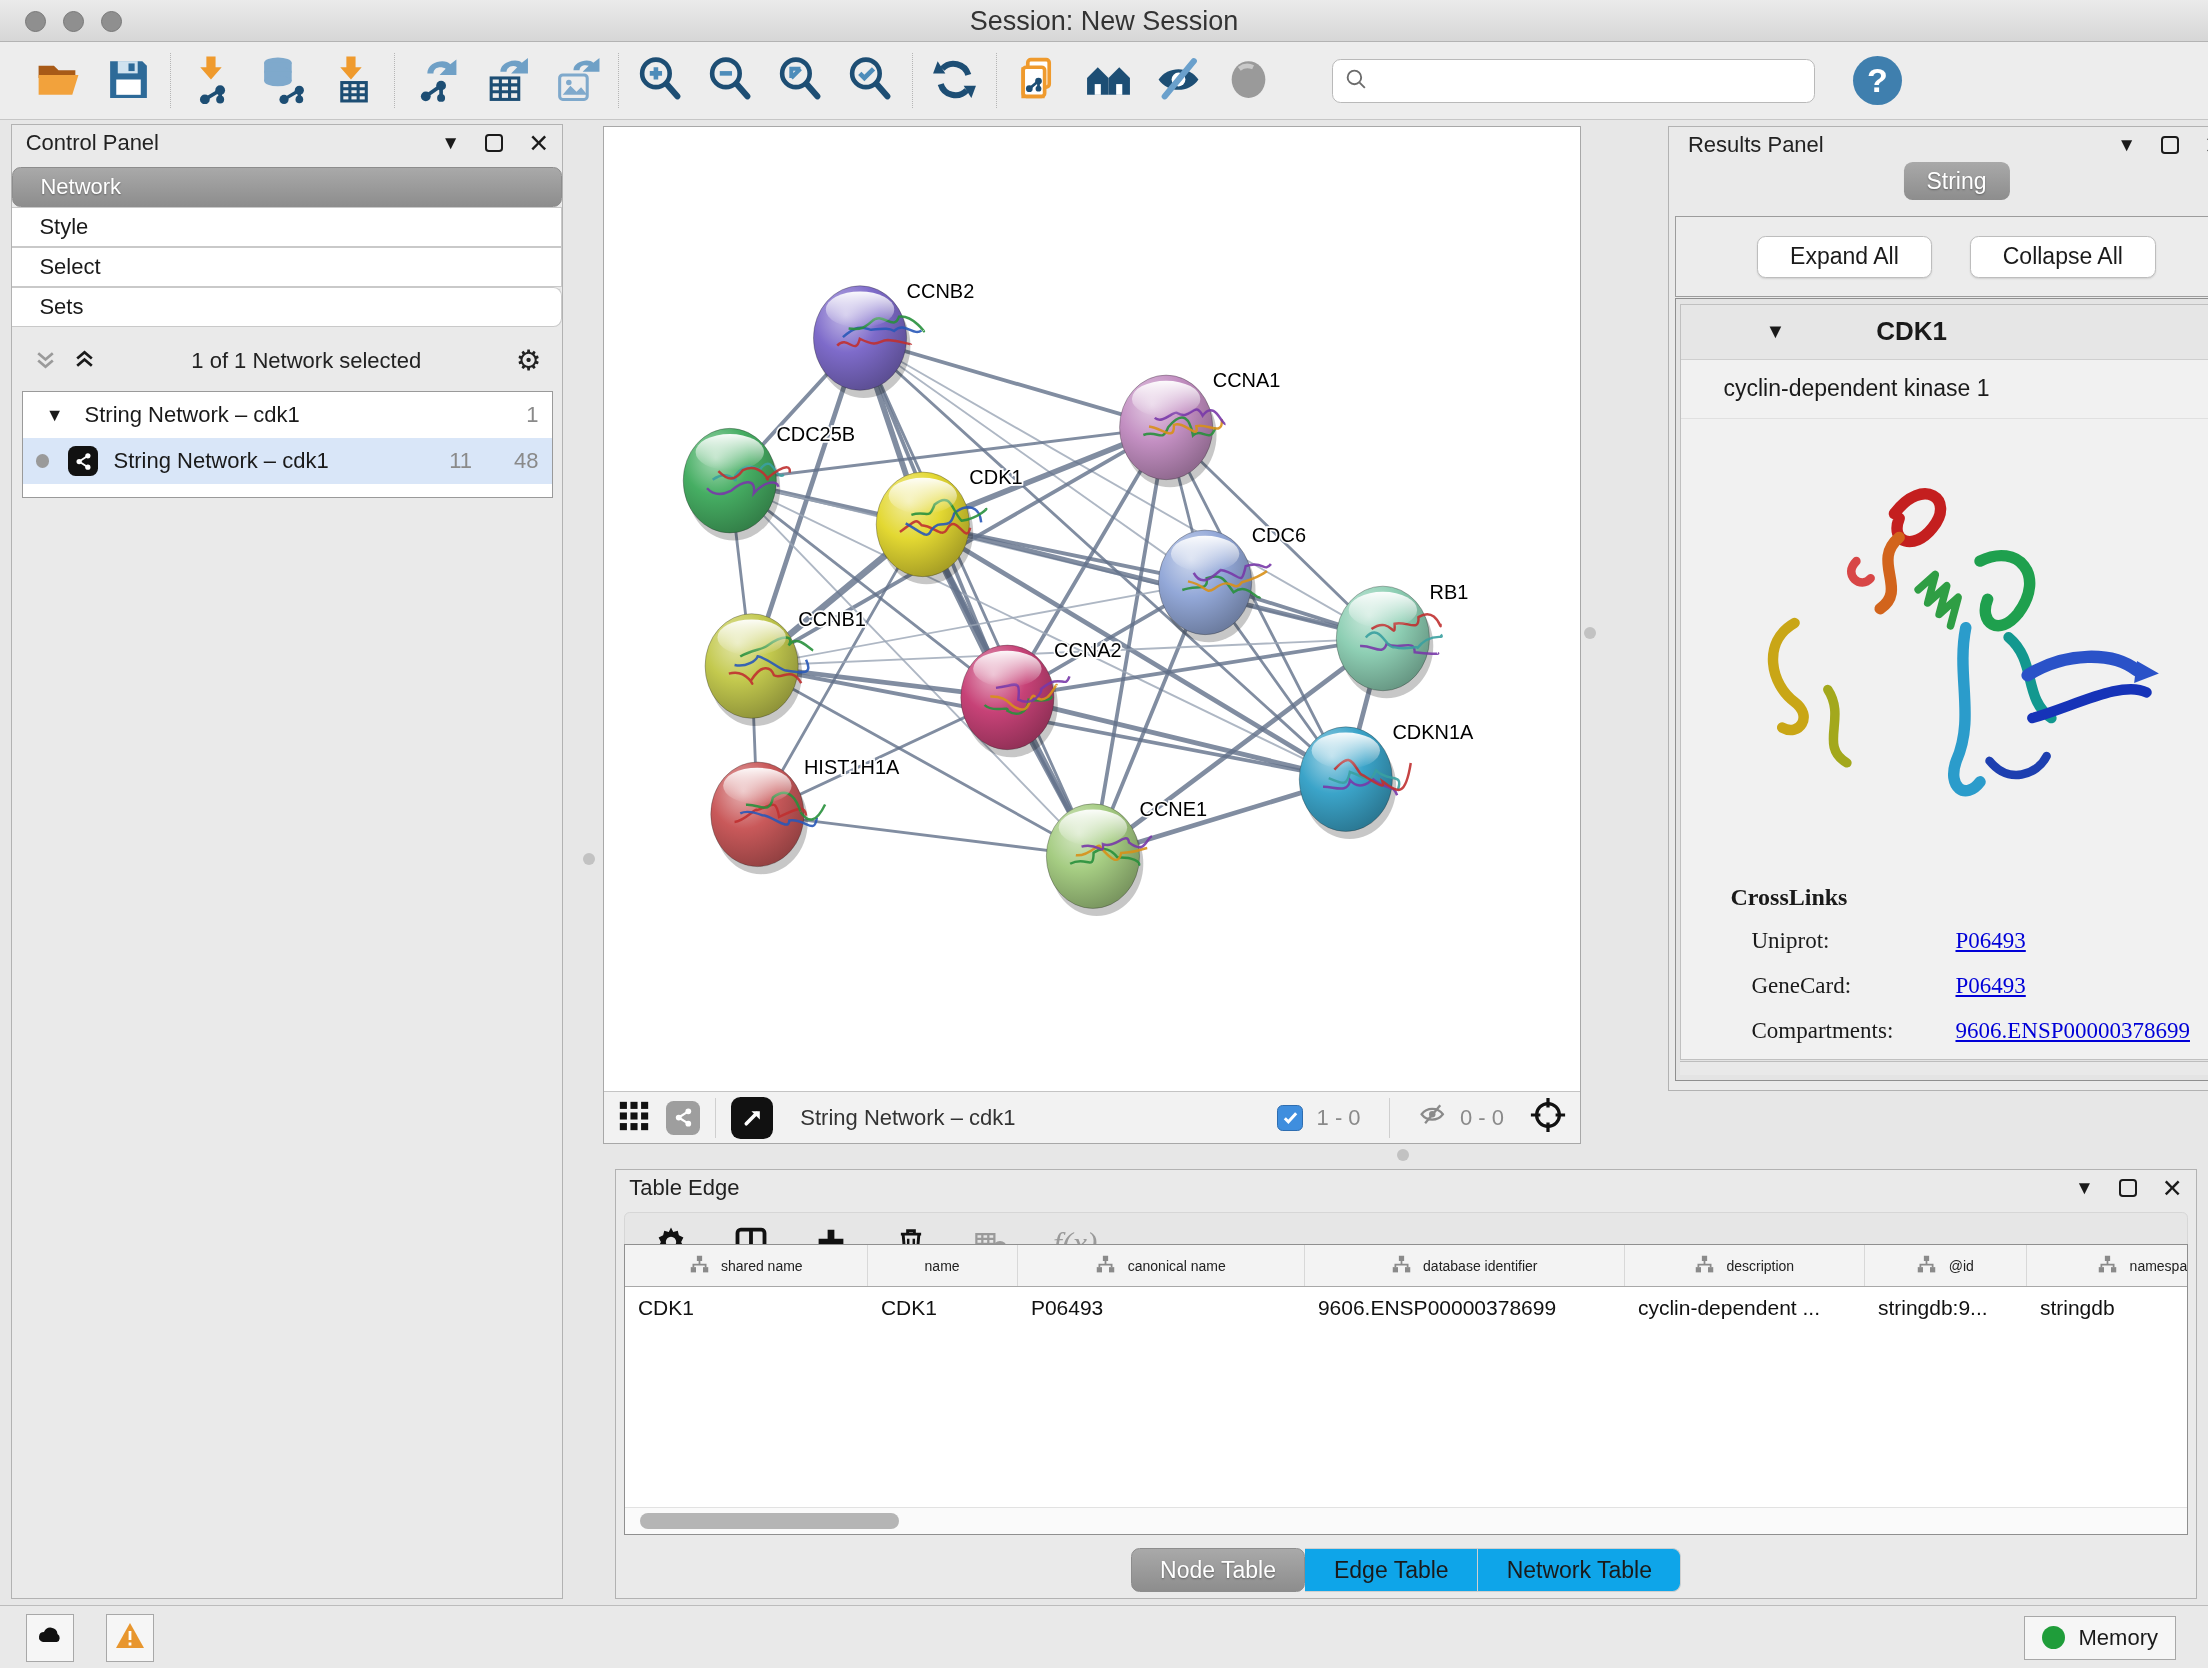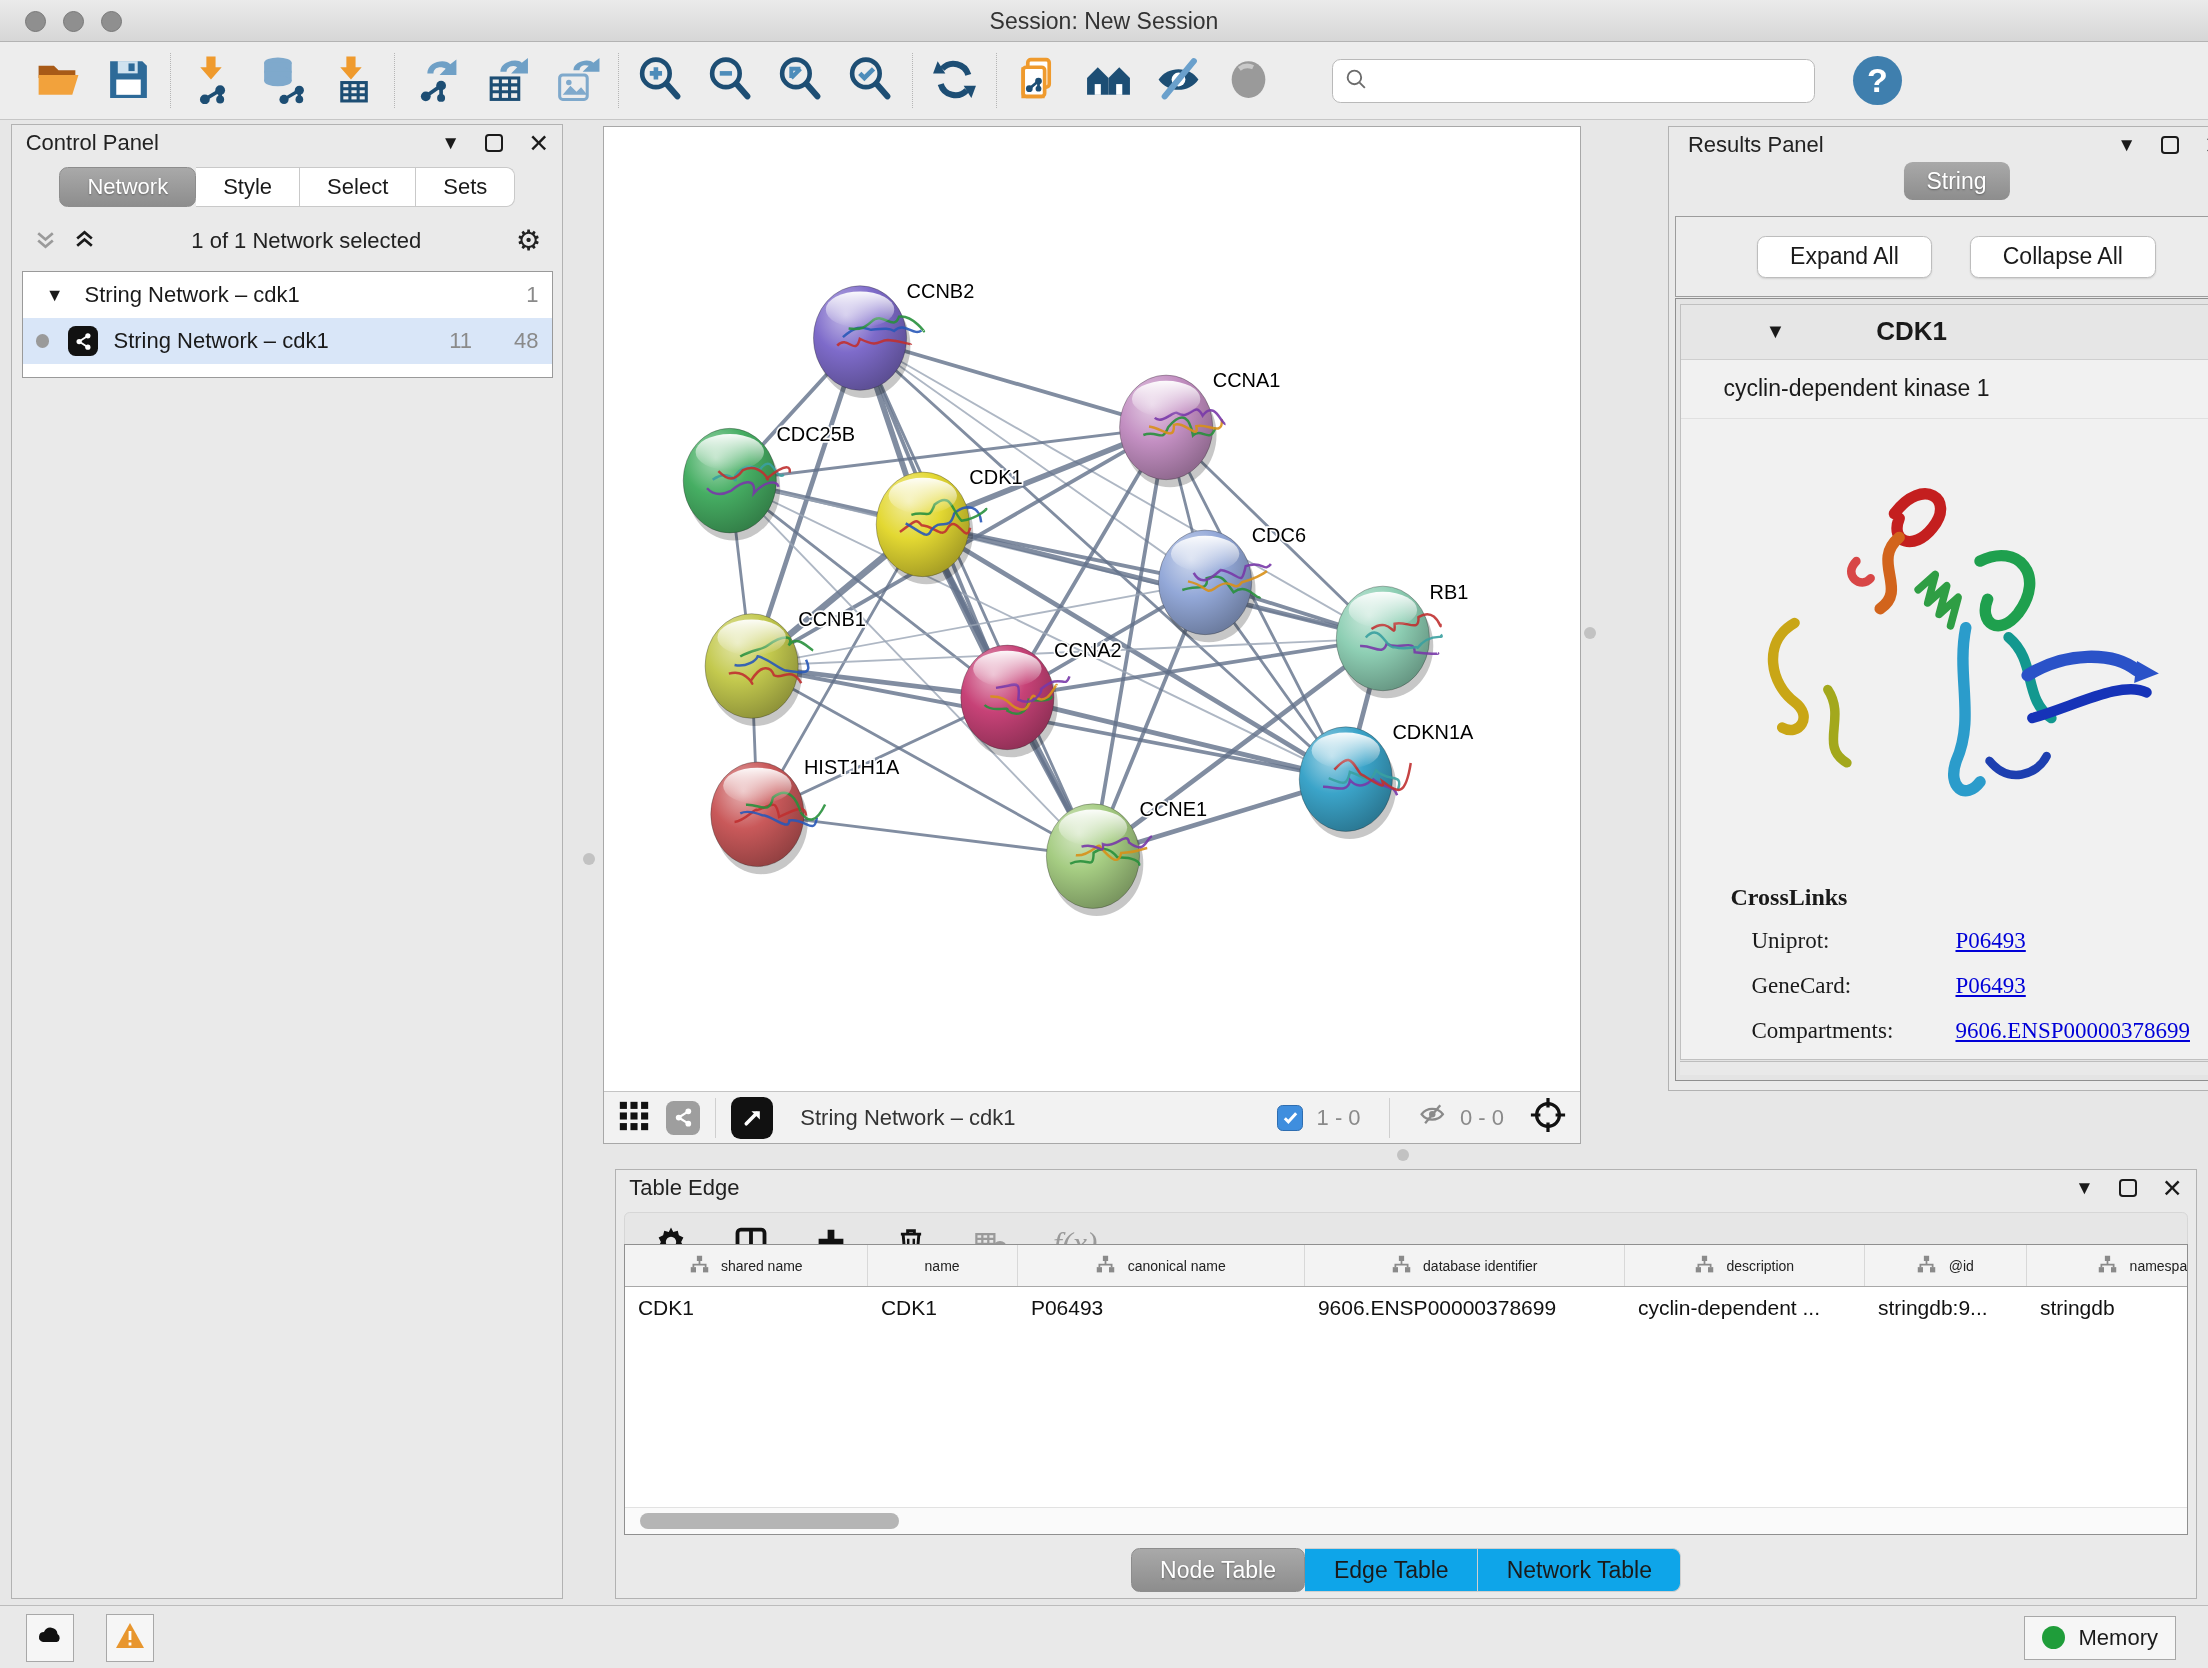--- a/index.html
+++ b/index.html
@@ -6,21 +6,21 @@
   *{box-sizing:border-box;}
   .win{position:relative;width:2208px;height:1668px;background:#e7e7e7;
        font-family:"Liberation Sans","DejaVu Sans",sans-serif;color:#1a1a1a;overflow:hidden;}
 
   
   .titlebar{position:absolute;left:0;top:0;width:100%;height:42px;
     background:linear-gradient(#ebebeb,#d6d6d6);border-bottom:1px solid #b3b3b3;}
   .lights{position:absolute;left:25px;top:10.5px;display:flex;gap:17px;}
   .light{width:21px;height:21px;border-radius:50%;background:#8f8f8f;border:1px solid #787878;}
   .wintitle{position:absolute;left:0;top:0;width:100%;height:42px;line-height:42px;
-    text-align:center;font-size:23px;color:#333;}
+    text-align:center;font-size:27px;color:#333;}
 
   
   .toolbar{position:absolute;left:0;top:42px;width:100%;height:78px;background:#ededed;
     border-bottom:1px solid #c6c6c6;display:flex;align-items:center;padding-left:32px;}
   .tbtn{width:53px;height:53px;display:flex;align-items:center;justify-content:center;flex:0 0 auto;}
   .tbtn svg{width:49px;height:49px;}
   .tsep{width:1px;height:55px;border-left:1.9px dotted #b5b5b5;margin:0 15px;flex:0 0 auto;}
   .tgap{width:17px;flex:0 0 auto;}
   .searchbox{margin-left:57px;width:483px;height:44px;background:#fff;border:1px solid #b9b9b9;
     border-radius:8.6px;display:flex;align-items:center;padding-left:11.4px;}
@@ -32,21 +32,21 @@
   
   .panelhead{height:36px;display:flex;align-items:center;padding:0 13.3px;font-size:22px;color:#222;}
   .pctrl{margin-left:auto;display:flex;align-items:center;gap:25px;}
   .pcaret{font-size:19px;color:#1a1a1a;}
   .pfloat{width:18px;height:18px;border:2.4px solid #1a1a1a;border-radius:3.8px;}
   .pclose{font-size:25px;font-weight:bold;color:#1a1a1a;line-height:1;}
 
   
   .control{position:absolute;left:11.4px;top:124px;width:552px;height:1475px;
     background:#eaeaea;border:1px solid #b2b2b2;}
-  .tabsrow{display:flex;justify-content:center;margin-top:5.7px;}
+  .tabsrow{display:flex;justify-content:center;margin-top:5.7px;flex-direction:column;}
   .tab{height:40px;padding:0 27px;display:flex;align-items:center;font-size:22px;
     background:#fff;border:1px solid #c9c9c9;border-left:none;}
   .tab:first-child{border-left:1px solid #c9c9c9;border-radius:8.6px 0 0 8.6px;}
   .tab:last-child{border-radius:0 8.6px 8.6px 0;}
   .tab.sel{background:linear-gradient(#a9a9a9,#8d8d8d);color:#fff;border-color:#8d8d8d;
     border-radius:8.6px;text-shadow:0 1px 1.9px rgba(0,0,0,.35);}
   .netbar{display:flex;align-items:center;height:53px;padding:0 21px;margin-top:7.6px;}
   .chev{display:flex;gap:13.3px;align-items:center;}
   .netbar .status{flex:1;text-align:center;font-size:22px;color:#222;}
   .gear{font-size:28.5px;color:#222;}

